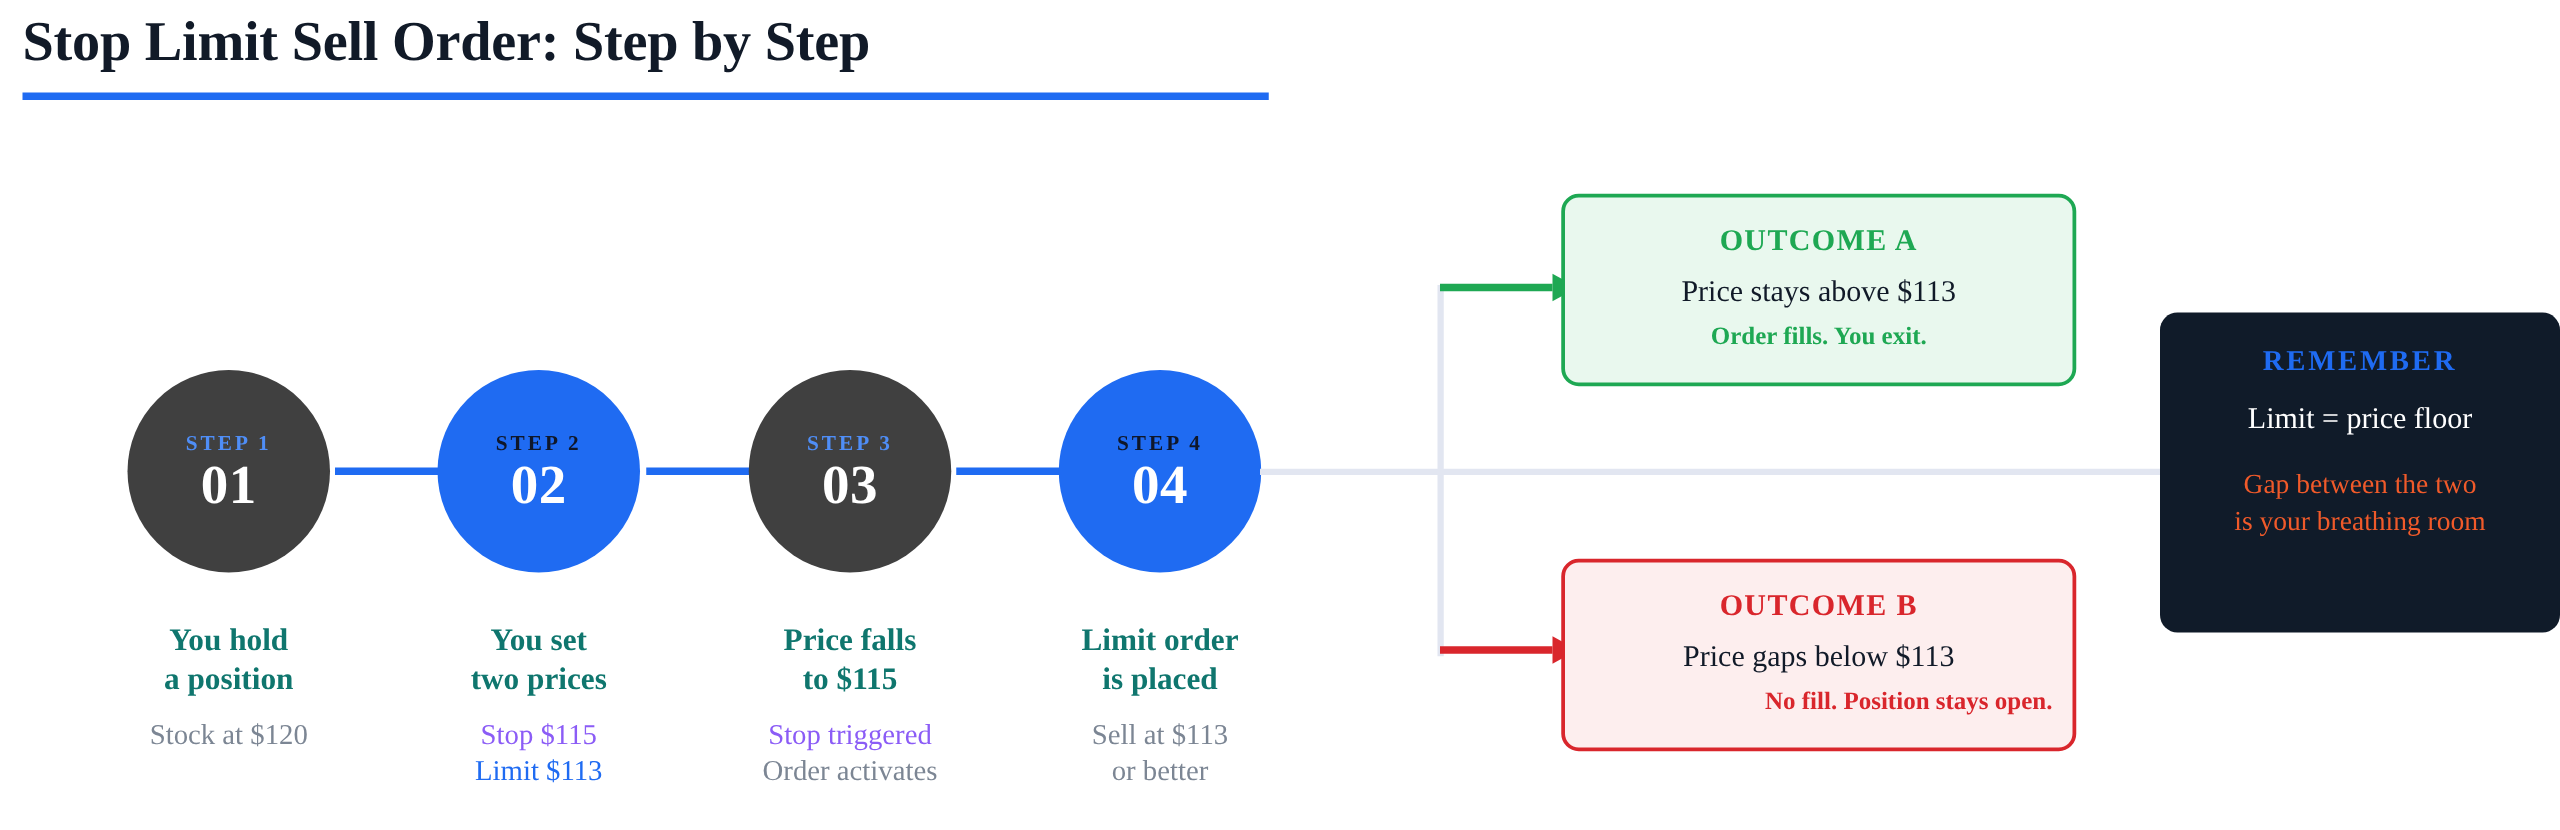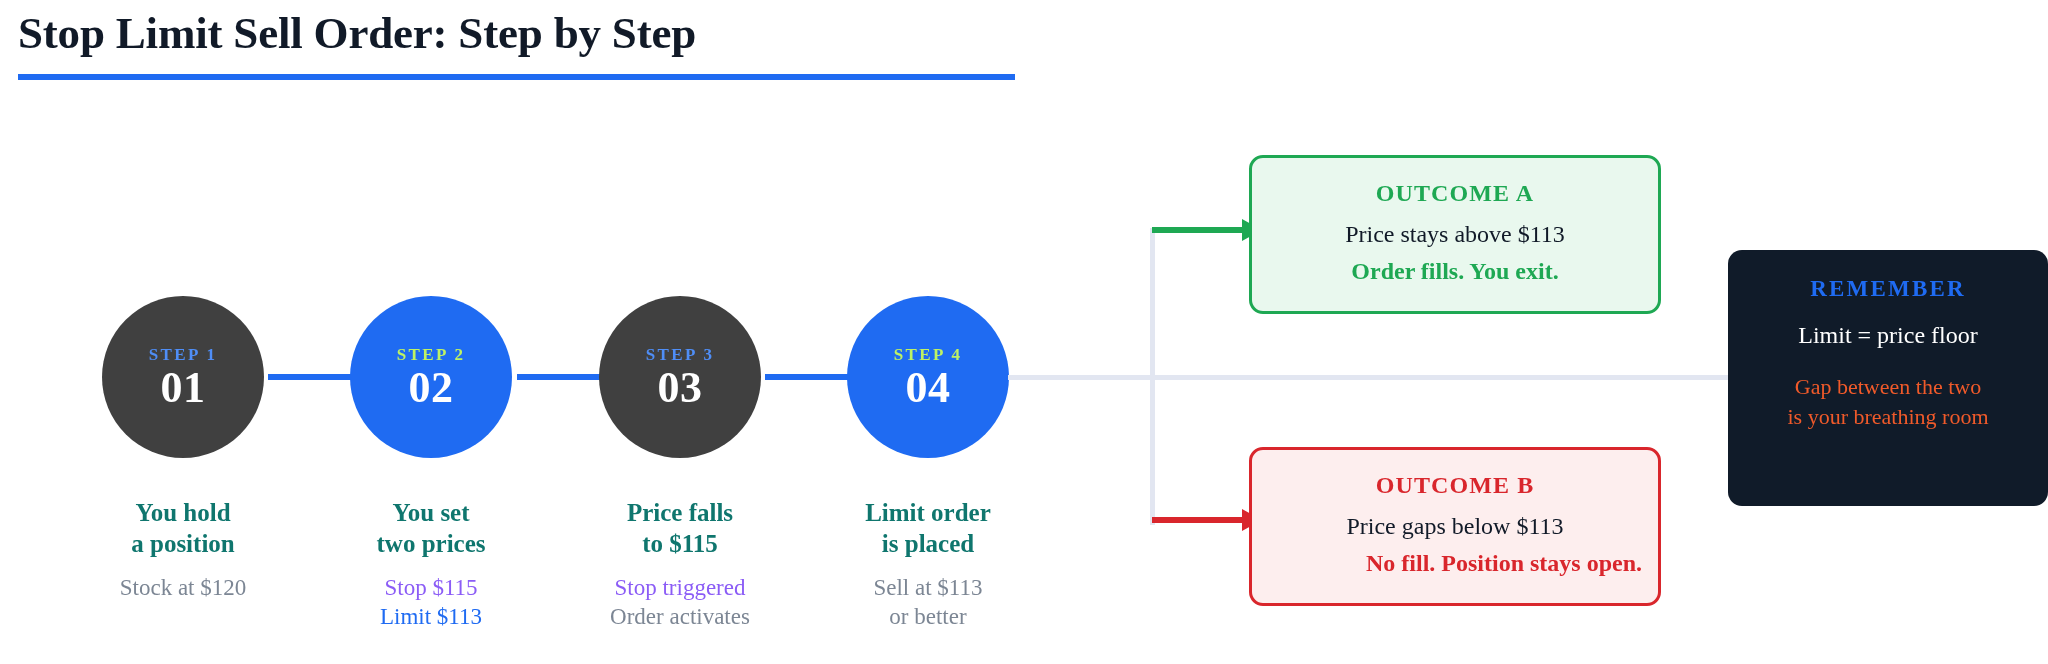--- a/index.html
+++ b/index.html
@@ -62,21 +62,21 @@
 
   .step-kicker {
     font-family: "Liberation Serif", "DejaVu Serif", serif;
     font-weight: bold;
     font-size: 17px;
     letter-spacing: 2.4px;
     text-transform: uppercase;
     margin-bottom: 1px;
   }
   .step-circle.dark .step-kicker { color: #4f8ef7; }
-  .step-circle.blue .step-kicker { color: #bef264; text-align: right; }
+  .step-circle.blue .step-kicker { color: #0f172a; text-align: right; }
 
   .step-number {
     font-family: "Liberation Serif", "DejaVu Serif", serif;
     font-weight: bold;
     font-size: 44px;
     line-height: 1;
     color: #ffffff;
     letter-spacing: 0.5px;
   }
 
@@ -174,21 +174,21 @@
 
   .outcome-line {
     font-family: "Liberation Serif", "DejaVu Serif", serif;
     font-size: 24px;
     line-height: 1.3;
     color: #111a28;
   }
   .outcome-strong {
     font-family: "Liberation Serif", "DejaVu Serif", serif;
     font-weight: bold;
-    font-size: 24px;
+    font-size: 20px;
     line-height: 1.3;
     margin-top: 6px;
   }
   .outcome-box.green .outcome-strong { color: #1ea853; }
   .outcome-box.red .outcome-strong   { color: #d9262c; text-align: right; }
 
   
   #remember-box {
     position: absolute;
     left: 1728px;

